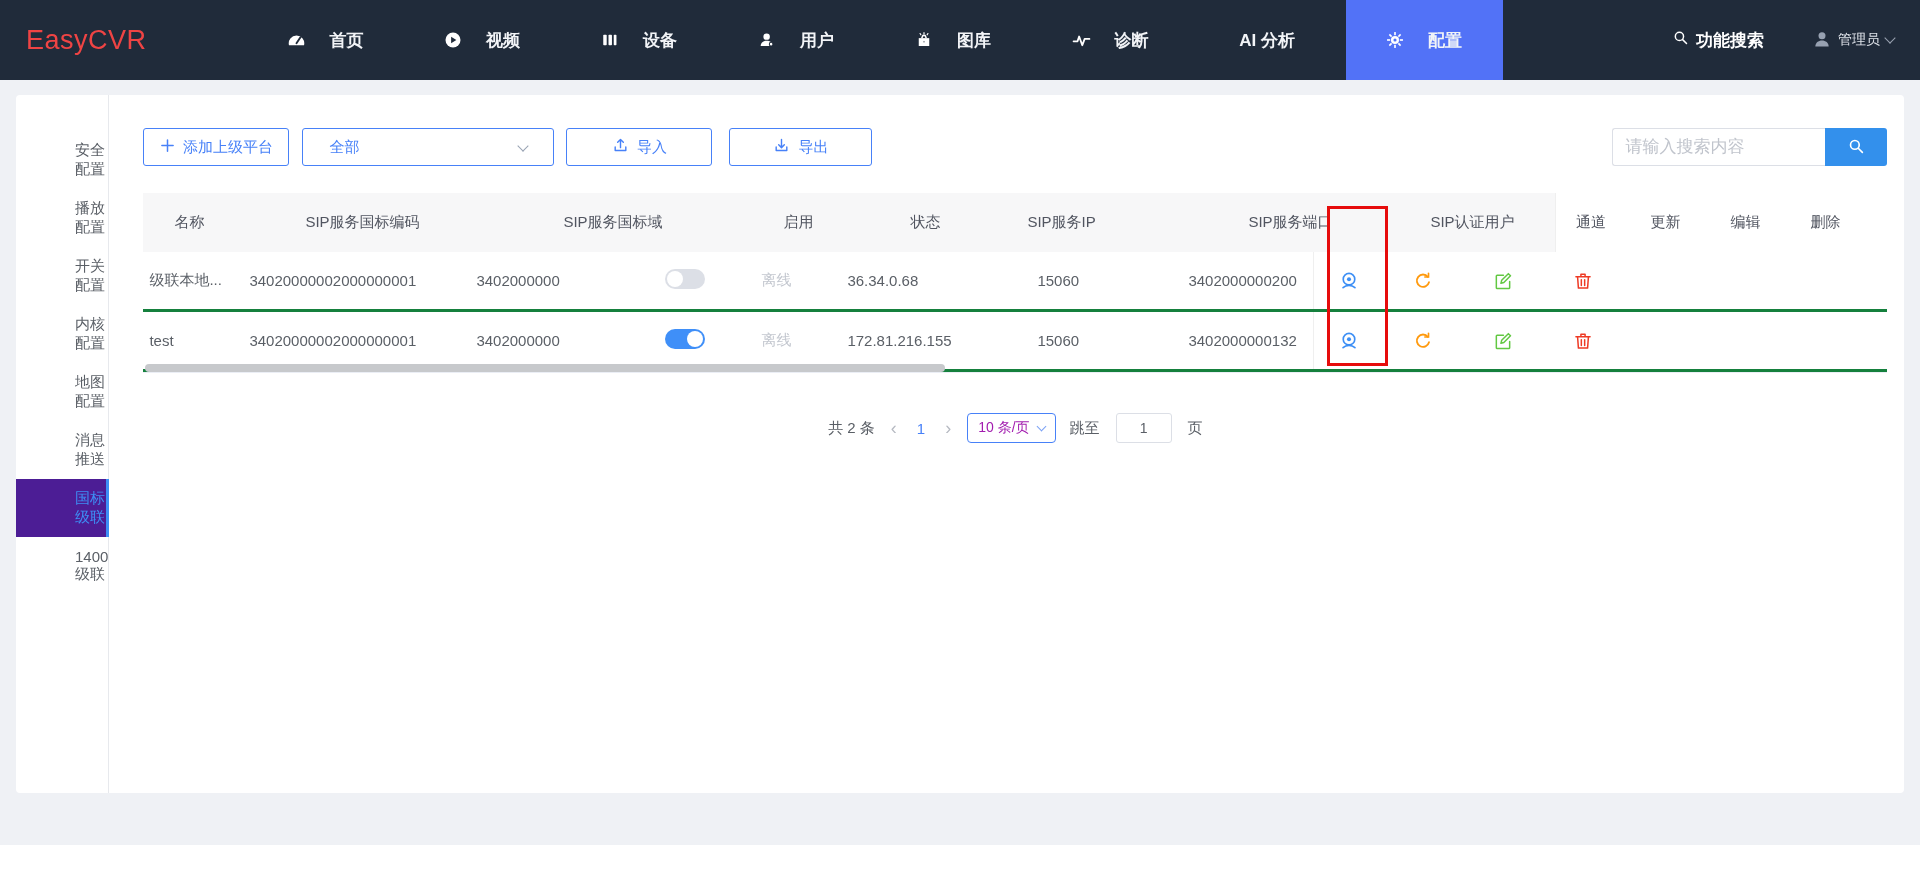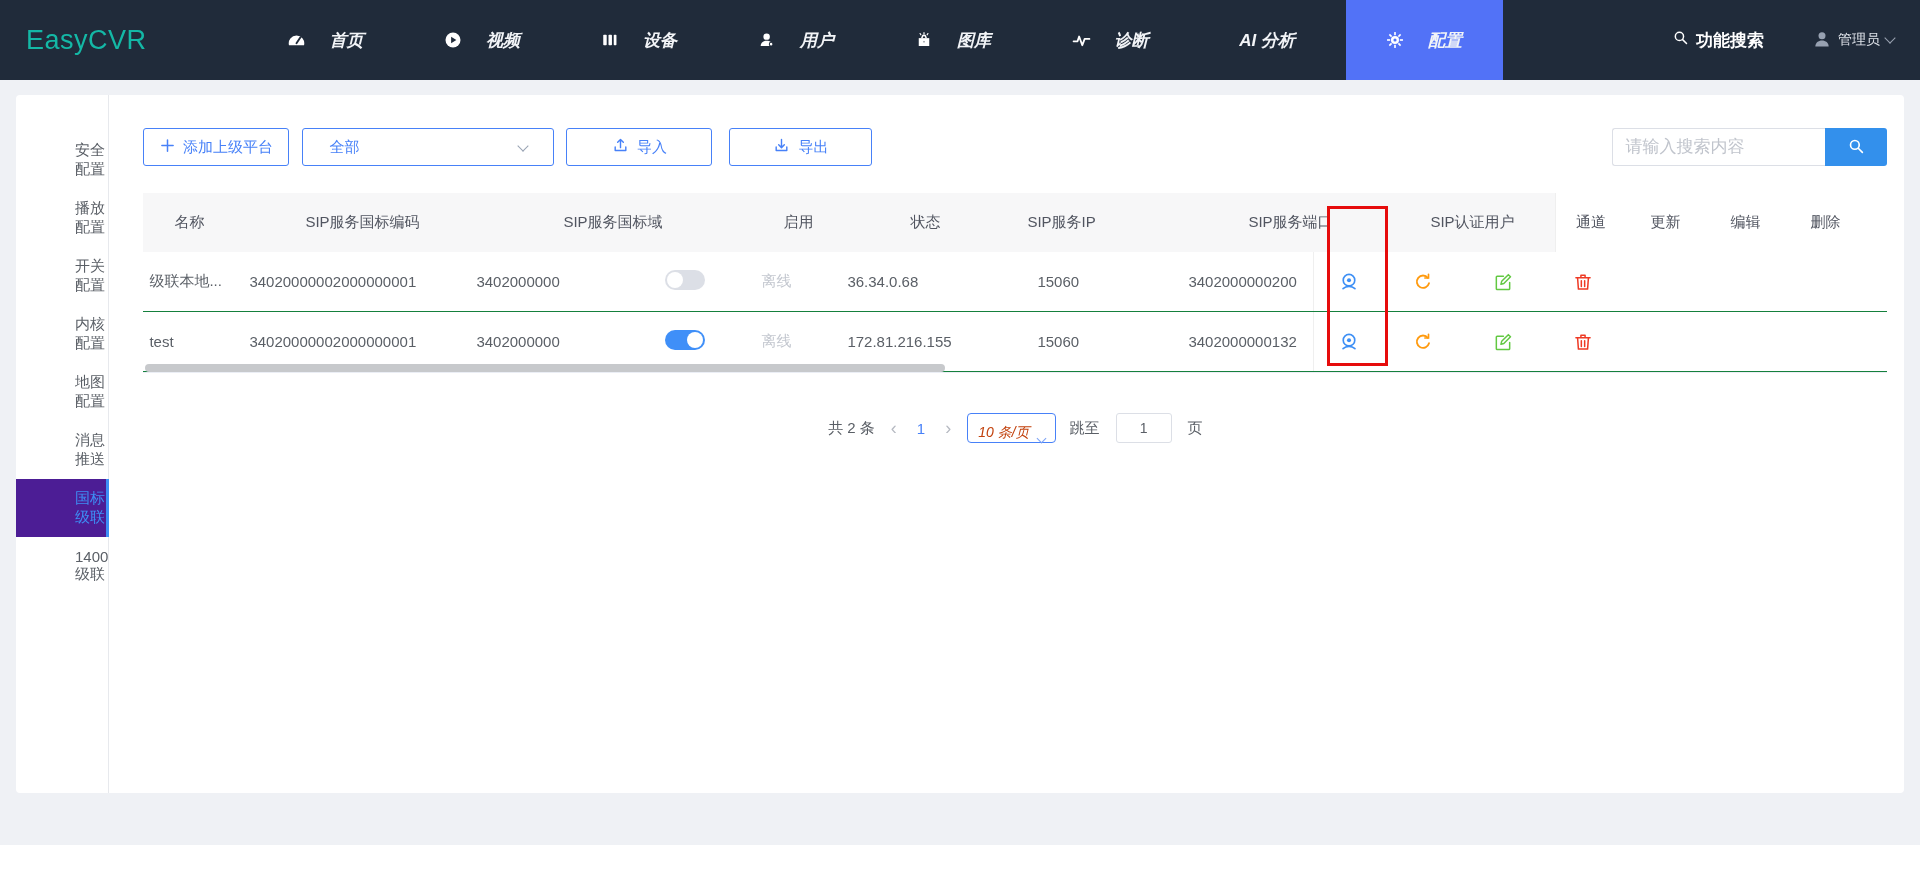--- a/index.html
+++ b/index.html
@@ -3,24 +3,24 @@
 <meta charset="utf-8">
 <style>
   * { margin:0; padding:0; box-sizing:border-box; }
   html,body { width:1920px; height:869px; overflow:hidden;
     font-family:"Liberation Sans","DejaVu Sans",sans-serif;
     background:#eff1f5; }
 
   
   .nav { height:80px; background:#202b3a; display:flex; align-items:stretch; }
   .logo { margin-left:26px; display:flex; align-items:center;
-    color:#14b8a6; font-size:27px; font-weight:500; letter-spacing:.5px; }
+    color:#ef4444; font-size:27px; font-weight:500; letter-spacing:.5px; }
   .nav-items { display:flex; margin-left:100px; }
   .nav-item { width:157px; display:flex; align-items:center; justify-content:center;
-    gap:24px; color:#f2f4f7; font-size:17px; font-weight:bold; cursor:pointer;font-style:italic; }
+    gap:24px; color:#f2f4f7; font-size:17px; font-weight:bold; cursor:pointer; }
   .nav-item.active { background:#5272f7; }
   .nav-item svg { display:block; }
   .nav-right { margin-left:auto; display:flex; align-items:center; }
   .fn-search { display:flex; align-items:flex-start; gap:7px; color:#ffffff;
     font-size:17px; font-weight:bold; margin-right:48px; cursor:pointer; }
   .user-box { display:flex; align-items:center; gap:6px; margin-right:26px;
     color:#dfe3ea; font-size:14px; cursor:pointer; }
   .chev { width:8px; height:8px; border-right:1.6px solid #9aa3b1;
     border-bottom:1.6px solid #9aa3b1; transform:rotate(45deg); margin-top:-4px; }
 
@@ -59,21 +59,21 @@
     color:#5a5f66; outline:none; }
   .search-input::placeholder { color:#c0c4cc; }
   .search-btn { width:62px; height:38px; background:#3390ec; border:none;
     border-radius:0 3px 3px 0; display:flex; align-items:center; justify-content:center;
     cursor:pointer; }
 
   
   .table { margin-top:27px; position:relative; border-bottom:1px solid #ebeef5; }
   .t-row { display:flex; align-items:center; }
   .t-head { height:59px; background:#f7f7f8; color:#515560; font-size:15px; }
-  .t-body-row { height:60px; border-bottom:1px solid #15803d; color:#5a5f66;
+  .t-body-row { height:60px; border-bottom:3px solid #15803d; color:#5a5f66;
     font-size:15px; background:#fff; }
   .t-head .cell { font-weight:400;margin-left:31px; }
   .cell { flex:none; overflow:hidden; white-space:nowrap; }
   .c1{width:100px; margin-left:6px;} .c2{width:227px;} .c3{width:189px;}
   .c4{width:96px;}  .c5{width:86px;} .c6{width:190px;} .c7{width:151px;}
   .c8{width:125px;}
   .fixed-panel { display:flex; align-items:center; width:332px; height:100%;
     background:#ffffff; border-left:1px solid #efefef; }
   .fc { flex:none; display:flex; align-items:center; justify-content:center; }
   .f1{width:69px;} .f2{width:80px;} .f3{width:80px;} .f4{width:80px;}
@@ -96,23 +96,23 @@
   
   .hscroll { position:absolute; left:0; right:0; bottom:0; height:8px; }
   .hscroll .thumb { position:absolute; left:2px; width:800px; height:8px;
     border-radius:4px; background:#c7c9cc; cursor:pointer; }
 
   
   .pagination { margin-top:40px; display:flex; align-items:center;
     justify-content:center; gap:14px; font-size:15px; color:#5a5f66; }
   .pg-arrow { color:#b6bac2; font-size:18px; cursor:pointer; padding:0 2px; }
   .pg-num { color:#4781f8; cursor:pointer; padding:0 4px; }
-  .pg-size { border:1px solid #4781f8; color:#c2410c; border-radius:4px;
-    height:30px; display:flex; align-items:flex-end; gap:8px; padding:0 10px;
-    font-size:14px; cursor:pointer;font-style:italic; }
+  .pg-size { border:1px solid #4781f8; color:#a21caf; border-radius:4px;
+    height:30px; display:flex; align-items:center; gap:8px; padding:0 10px;
+    font-size:14px; cursor:pointer; }
   .pg-size .chev2 { width:7px; height:7px; border-right:1.5px solid #7ba2f5;
     border-bottom:1.5px solid #7ba2f5; transform:rotate(45deg); margin-top:-3px; }
   .jump-input { width:56px; height:30px; border:1px solid #dcdfe6; border-radius:3px;
     text-align:center; font-size:14px; color:#5a5f66; outline:none; margin:0 2px; }
 
   .footer-white { position:fixed; left:0; bottom:0; width:100%; height:24px;
     background:#ffffff; }
 </style>
 </head>
 <body>

